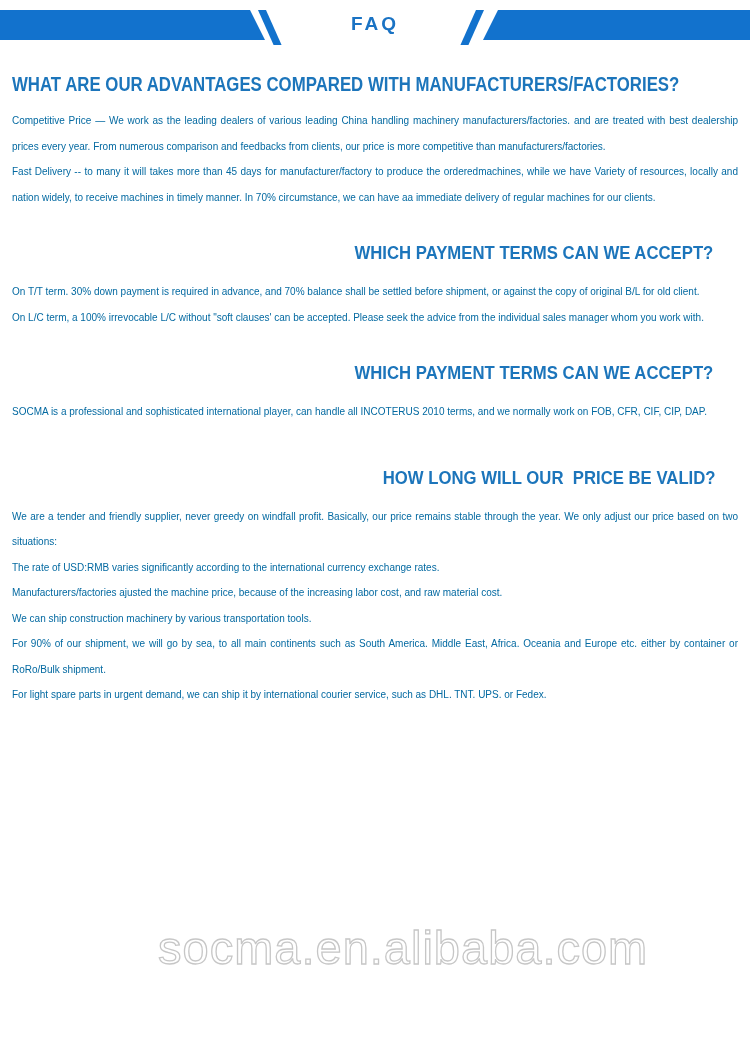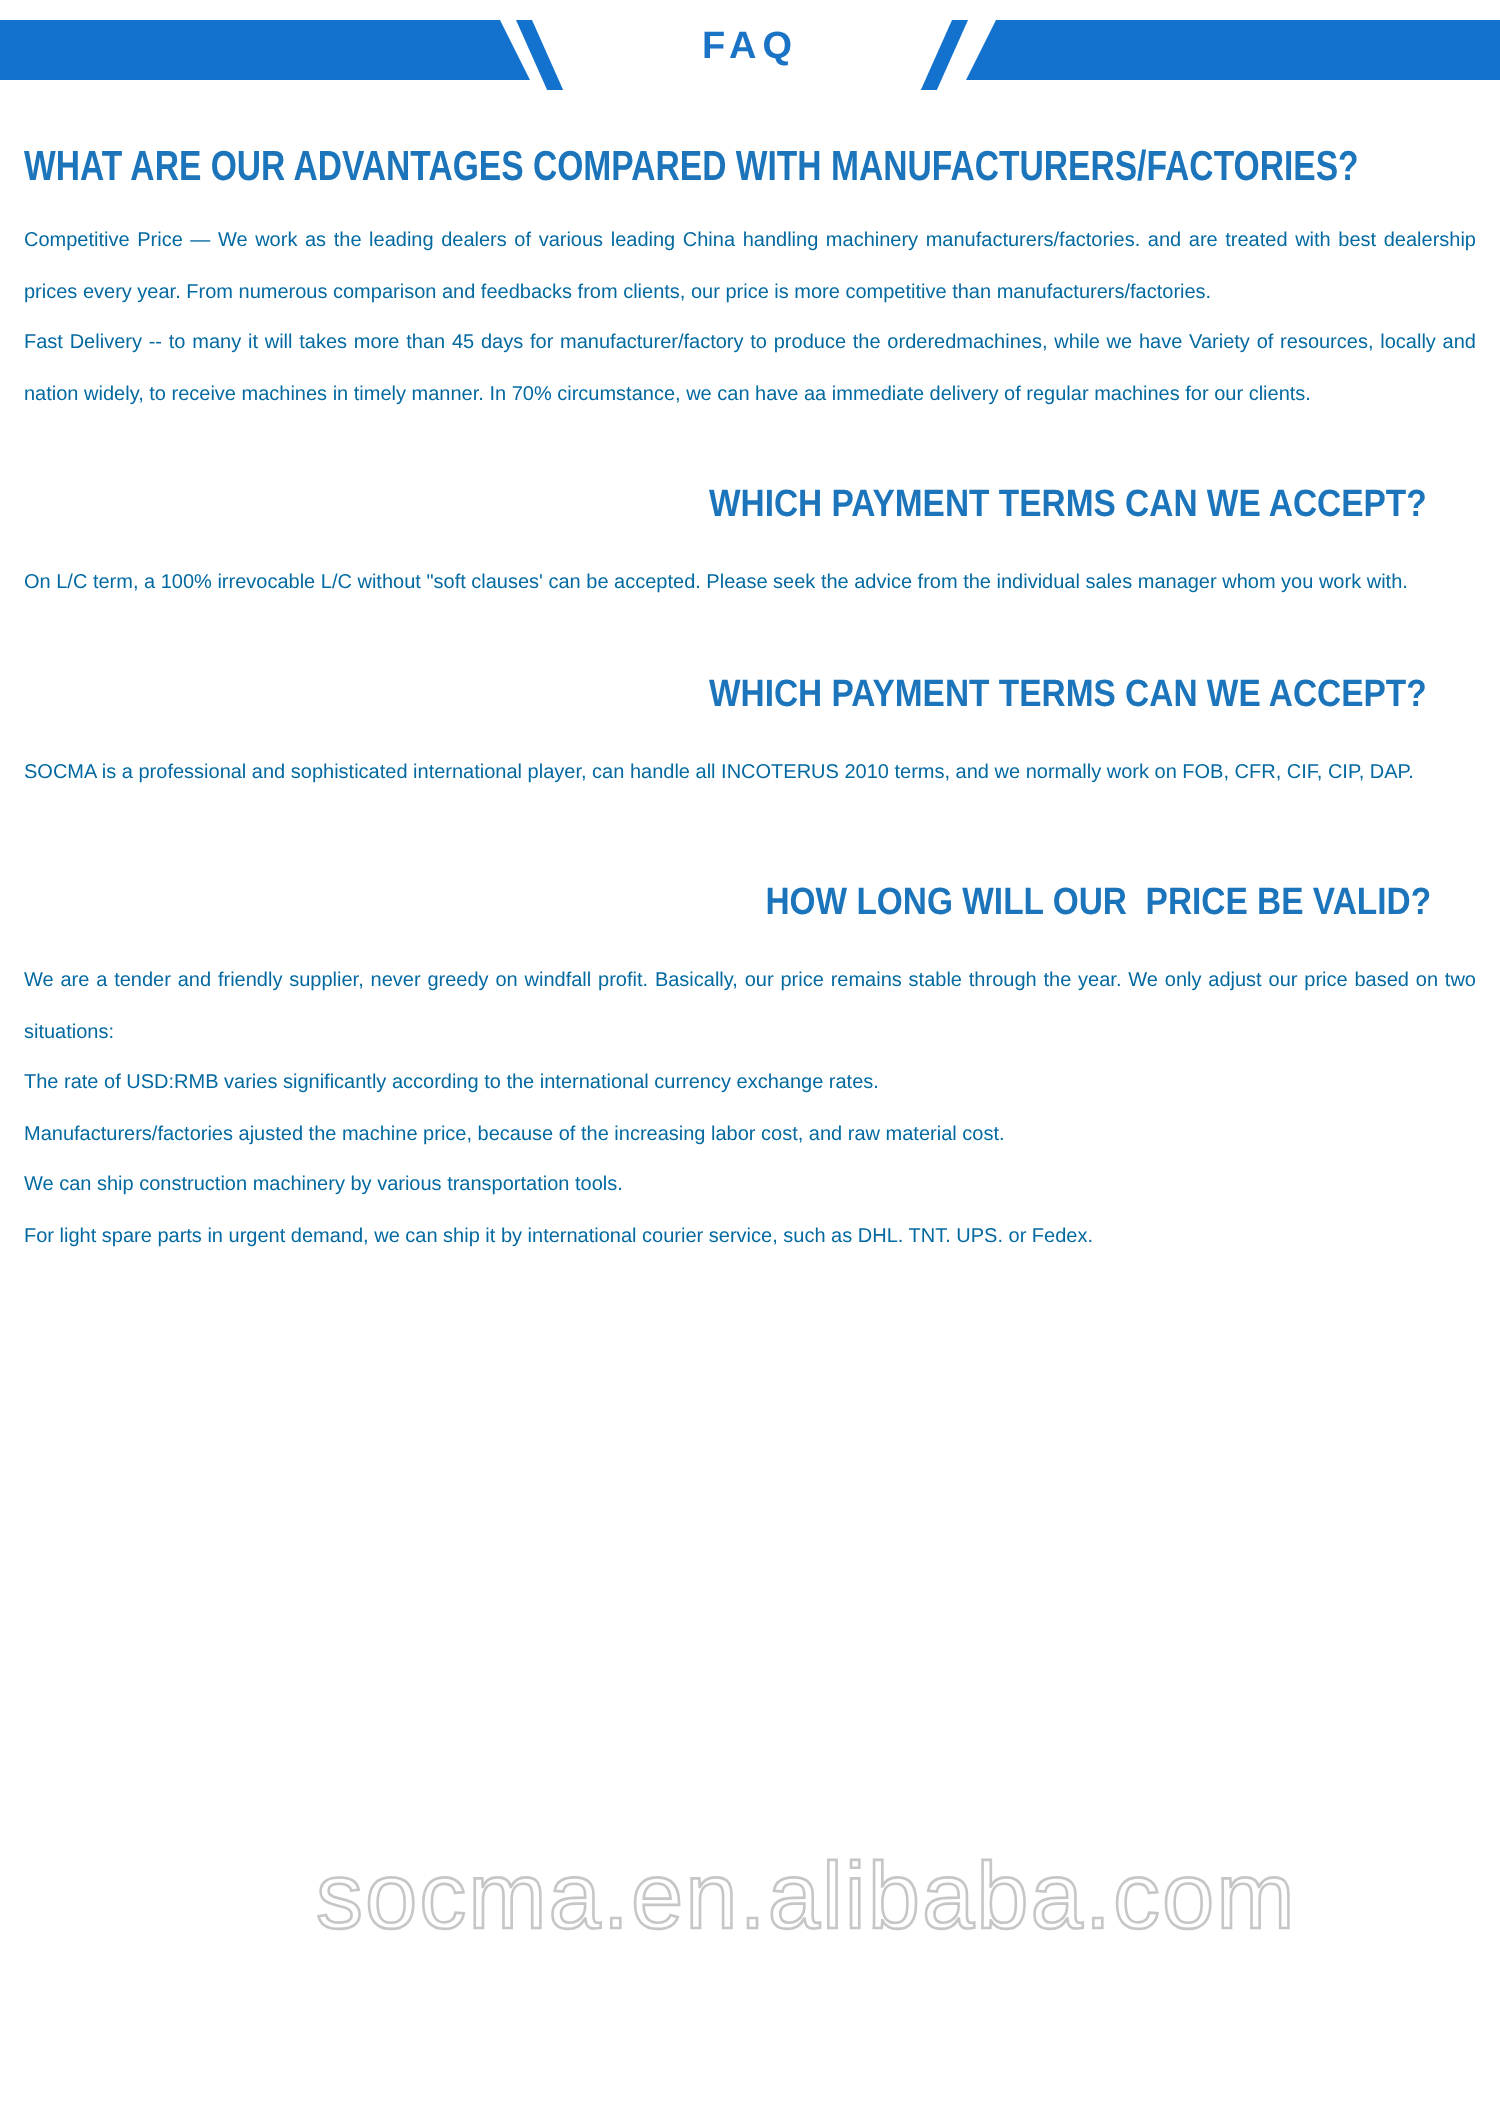--- a/index.html
+++ b/index.html
@@ -65,20 +65,21 @@
   <section>
     <h1 class="h-main">WHAT ARE OUR ADVANTAGES COMPARED WITH MANUFACTURERS/FACTORIES?</h1>
     <p class="body">Competitive Price — We work as the leading dealers of various leading China handling machinery manufacturers/factories. and are treated with best dealership prices every year. From numerous comparison and feedbacks from clients, our price is more competitive than manufacturers/factories.</p>
     <p class="body">Fast Delivery --  to many it will takes more than 45 days for manufacturer/factory to produce  the orderedmachines, while we have Variety of resources, locally and nation widely, to receive machines in timely manner. In 70% circumstance, we can have aa immediate delivery of regular machines for our clients.</p>
   </section>
 
   <section>
     <div class="h-center mt-s2">
       <span>WHICH PAYMENT TERMS CAN WE ACCEPT?</span>
     </div>
+    <p class="body">On T/T term. 30% down payment is required in advance, and 70% balance shall be settled before shipment, or against the copy of original B/L for old client.</p>
     <p class="body">On L/C term, a 100% irrevocable L/C without "soft clauses' can be accepted. Please seek the advice from the individual sales manager whom you work with.</p>
   </section>
 
   <section>
     <div class="h-center mt-s3">
       <span>WHICH PAYMENT TERMS CAN WE ACCEPT?</span>
     </div>
     <p class="body">SOCMA is a professional and sophisticated international player, can handle all INCOTERUS 2010 terms, and we normally work on FOB, CFR, CIF, CIP, DAP.</p>
   </section>
 
@@ -86,18 +87,19 @@
     <div class="h-center mt-s4">
       <span>HOW LONG WILL OUR  PRICE BE VALID?</span>
     </div>
     <p class="body">We are a tender and friendly supplier, never greedy on windfall profit. Basically, our price remains stable through the year. We only adjust our price based on two situations:</p>
     <p class="body">The rate of USD:RMB varies significantly according to the international currency exchange rates.</p>
     <p class="body">Manufacturers/factories ajusted the machine price, because of the increasing labor cost, and raw material cost.</p>
   </section>
 
   <section>
     <p class="body">We can ship construction machinery by various transportation tools.</p>
+    <p class="body">For 90% of our shipment, we will go by sea, to all main continents such as South America. Middle East, Africa. Oceania and Europe etc. either by container or RoRo/Bulk shipment.</p>
     <p class="body last">For light spare parts in urgent demand, we can ship it by international courier service, such as DHL. TNT. UPS. or Fedex.</p>
   </section>
 
 </div>
 
 <div class="watermark">socma.en.alibaba.com</div>
 
 </body></html>

